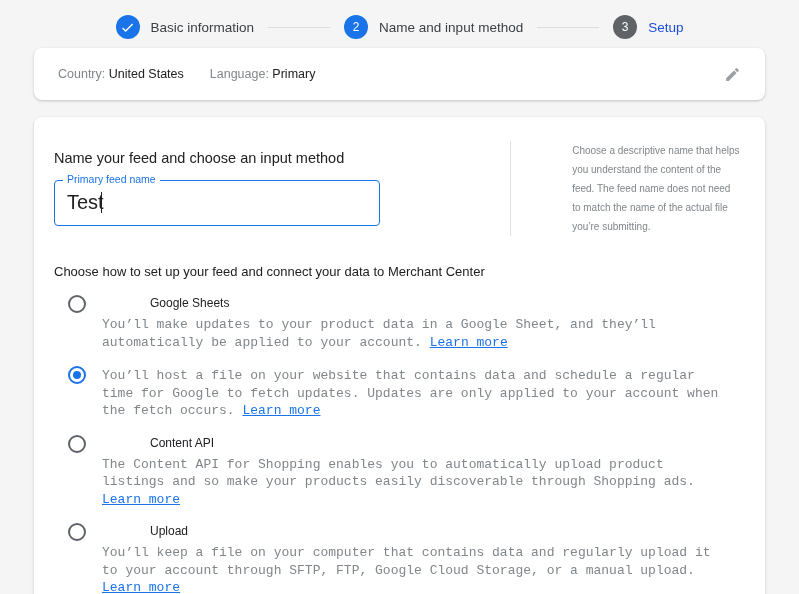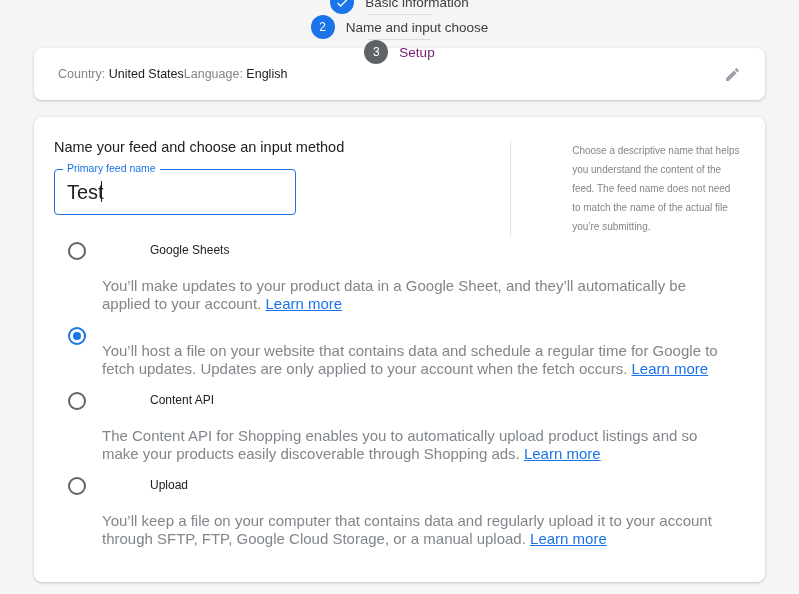--- a/index.html
+++ b/index.html
@@ -17,21 +17,20 @@
     overflow: hidden;
   }
 
   
   .stepper {
     display: flex;
     align-items: center;
     justify-content: center;
     height: 48px;
     padding-top: 6px;
-    flex-direction: column;
   }
   .step {
     display: flex;
     align-items: center;
     gap: 11px;
   }
   .step-badge {
     width: 24px; height: 24px;
     border-radius: 50%;
     display: flex; align-items: center; justify-content: center;
@@ -41,21 +40,21 @@
   }
   .step-badge.done { background: #1a73e8; }
   .step-badge.active { background: #1a73e8; }
   .step-badge.todo { background: #5f6368; }
   .step-badge svg { display: block; }
   .step-label {
     font-size: 13.5px;
     color: #3c4043;
     white-space: nowrap;
   }
-  .step-label.muted { color: #701a75; }
+  .step-label.muted { color: #1d4ed8; }
   .step-connector {
     width: 62px;
     height: 1px;
     background: #dadce0;
     margin: 0 14px;
     flex: 0 0 auto;
   }
 
   
   .card {
@@ -67,20 +66,21 @@
   .summary-card {
     height: 52px;
     display: flex;
     align-items: center;
     padding: 0 18px 0 24px;
     margin-bottom: 17px;
   }
   .summary-items {
     display: flex;
     align-items: center;
+    gap: 26px;
     flex: 1 1 auto;
   }
   .summary-item {
     font-size: 12.5px;
     color: #202124;
     white-space: nowrap;
   }
   .summary-item .lbl { color: #80868b; }
   .summary-item .val { color: #202124; }
   .edit-btn {
@@ -94,35 +94,35 @@
   }
   .edit-btn svg { display: block; fill: #9aa0a6; }
 
   
   .main-card {
     padding: 22px 24px 26px 18px;
     margin-bottom: 21px;
   }
   .main-top {
     display: flex;
-    align-items: flex-start;
+    align-items: center;
     gap: 37px;
   }
   .main-left { width: 494px; padding-left: 0; }
   .section-title {
     font-size: 14.5px;
     color: #202124;
     margin: 0 0 14px 2px;
     font-weight: 400;
   }
 
   
   .field {
     position: relative;
-    width: 242px;
+    width: 326px;
     height: 46px;
     margin-left: 2px;
   }
   .field-border {
     position: absolute;
     inset: 0;
     border: 1px solid #1a73e8;
     border-radius: 4px;
     pointer-events: none;
   }
@@ -207,25 +207,26 @@
   }
   .option-body { flex: 1 1 auto; padding-right: 12px; }
   .option-label {
     font-size: 12px;
     color: #202124;
     line-height: 20px;
     cursor: pointer;
     margin-left: 48px;
   }
   .option-desc {
-    font-size: 15px;
+    font-size: 13px;
     color: #80868b;
     line-height: 17.5px;
-    margin-top: 17px;
+    margin-top: 3px;
     max-width: 658px;
+    font-family: Liberation Mono, monospace;
   }
   .learn-more {
     color: #1a73e8;
     text-decoration: underline;
     cursor: pointer;
   }
 </style>
 </head>
 <body>
 
@@ -239,41 +240,41 @@
           <path fill="#ffffff" d="M9 16.17 4.83 12l-1.42 1.41L9 19 21 7l-1.41-1.41z"></path>
         </svg>
       </div>
       <div class="step-label">Basic information</div>
     </div>
 
     <div class="step-connector"></div>
 
     <div class="step">
       <div class="step-badge active">2</div>
-      <div class="step-label">Name and input choose</div>
+      <div class="step-label">Name and input method</div>
     </div>
 
     <div class="step-connector"></div>
 
     <div class="step">
       <div class="step-badge todo">3</div>
       <div class="step-label muted">Setup</div>
     </div>
 
   </div>
 
   <div class="card summary-card">
     <div class="summary-items">
       <div class="summary-item">
         <span class="lbl">Country:</span>
         <span class="val">United States</span>
       </div>
       <div class="summary-item">
         <span class="lbl">Language:</span>
-        <span class="val">English</span>
+        <span class="val">Primary</span>
       </div>
     </div>
     <button class="edit-btn">
       <span>
         <svg width="17" height="17" viewBox="0 0 24 24" aria-hidden="true">
           <path d="M3 17.25V21h3.75L17.81 9.94l-3.75-3.75L3 17.25zM20.71 7.04a.996.996 0 0 0 0-1.41l-2.34-2.34a.996.996 0 0 0-1.41 0l-1.83 1.83 3.75 3.75 1.83-1.83z"></path>
         </svg>
       </span>
     </button>
   </div>
@@ -290,20 +291,21 @@
           <input class="field-input" type="text" value="Test" style="">
           <div class="caret"></div>
         </div>
       </div>
 
       <div class="divider-v"></div>
 
       <div class="helper">Choose a descriptive name that helps you understand the content of the feed. The feed name does not need to match the name of the actual file you’re submitting.</div>
     </div>
 
+    <div class="options-title">Choose how to set up your feed and connect your data to Merchant Center</div>
 
     <div class="option">
       <div class="radio"></div>
       <div class="option-body">
         <div class="option-label">Google Sheets</div>
         <div class="option-desc">
           <span>You’ll make updates to your product data in a Google Sheet, and they’ll automatically be applied to your account.</span>
           <span class="learn-more">Learn more</span>
         </div>
       </div>

